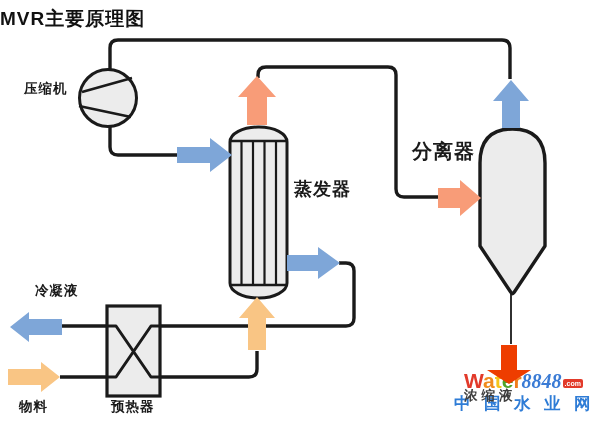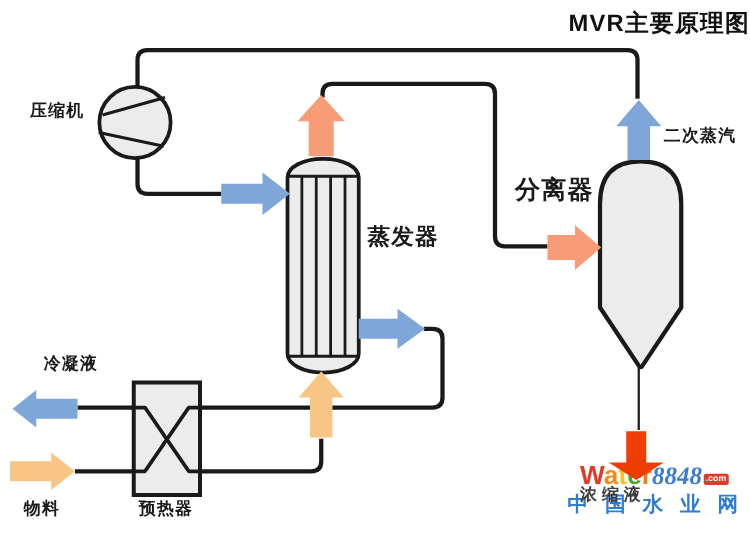--- a/index.html
+++ b/index.html
@@ -5,21 +5,21 @@
   html,body{margin:0;padding:0;background:#fff;}
   #canvas{
     position:relative;width:600px;height:428px;background:#ffffff;
     font-family:"Liberation Sans", sans-serif;overflow:hidden;
   }
   .lbl{
     position:absolute;color:#1a1a1a;font-size:13.5px;font-weight:600;
     white-space:nowrap;z-index:3;letter-spacing:1px;
   }
   #title{
-    position:absolute;left:0;right:0;top:6px;text-align:right;
+    position:absolute;left:0;right:0;top:6px;text-align:left;
     font-size:19px;font-weight:700;color:#111;z-index:3;letter-spacing:1px;
   }
   #diagram-svg{position:absolute;left:0;top:0;z-index:2;}
   
   #wm-logo{
     position:absolute;left:464px;top:370px;z-index:1;white-space:nowrap;
     font-size:21px;font-weight:700;line-height:1;
   }
   #wm-num{
     font-family:"Liberation Serif", serif;font-style:italic;font-weight:700;
@@ -85,18 +85,17 @@
       <polygon points="62,319 29,319 29,312 10,327 29,342 29,335 62,335" fill="#7ea6d8"></polygon>
       <polygon points="8,369 41,369 41,362 60,377 41,392 41,385 8,385" fill="#f9c584"></polygon>
       <polygon points="501,345 501,370 487,370 509,384 531,370 517,370 517,345" fill="#ee3d00"></polygon>
     </g>
   </svg>
 
   <div id="title">MVR主要原理图</div>
   <div class="lbl" style="left:24px;top:80px">压缩机</div>
   <div class="lbl" style="left:294px;top:177px;font-size:18px">蒸发器</div>
   <div class="lbl" style="left:412px;top:138px;font-size:20px">分离器</div>
-  <div class="lbl" style="left:531px;top:100px">二次蒸汽</div>
   <div class="lbl" style="left:35px;top:282px">冷凝液</div>
   <div class="lbl" style="left:19px;top:398px">物料</div>
   <div class="lbl" style="left:111px;top:398px">预热器</div>
   <div class="lbl" id="concentrate-label" style="left:464px;top:387px">浓缩液</div>
 </div>
 
 </body></html>

